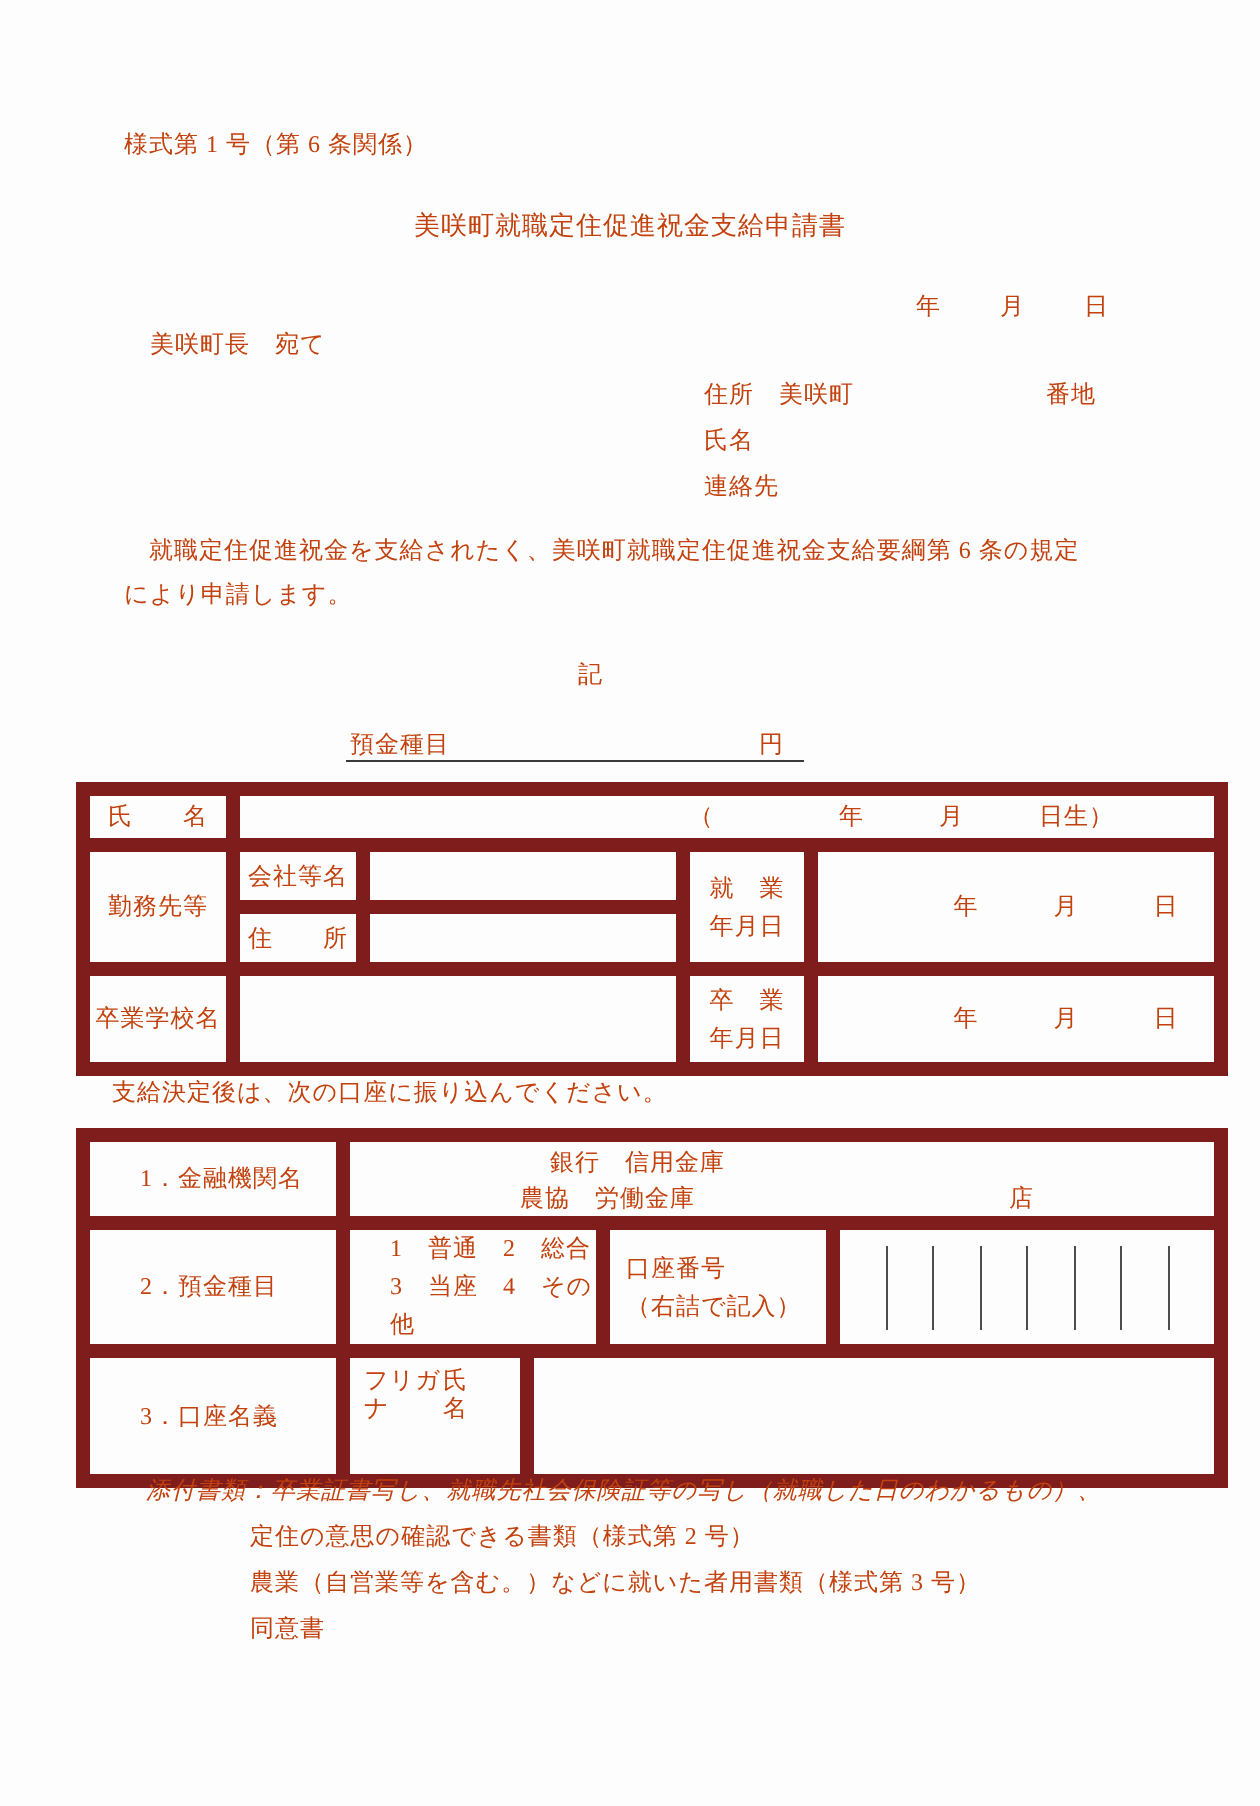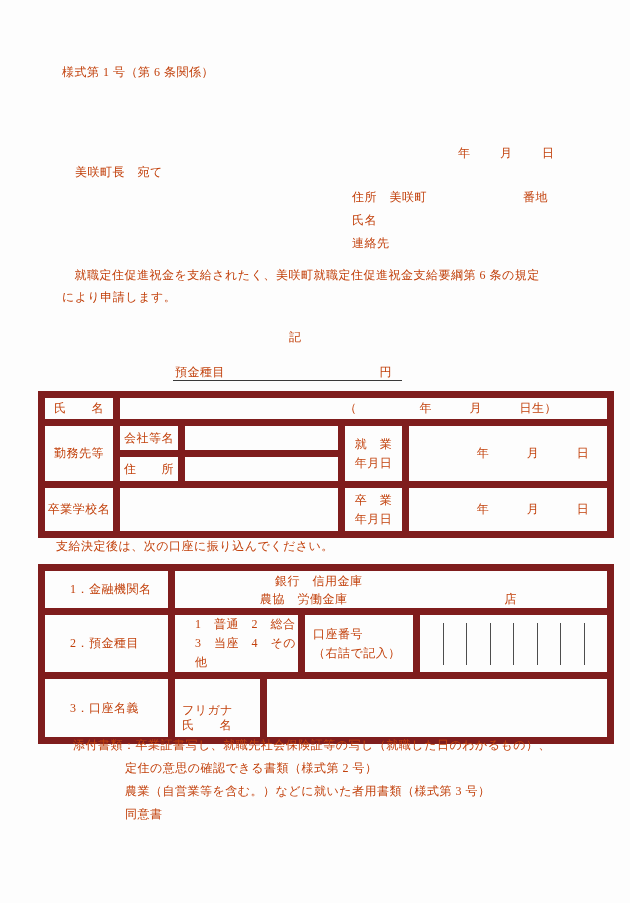--- a/index.html
+++ b/index.html
@@ -36,31 +36,32 @@
   .label-cell { padding-left:25px; }
   .bank-cell { line-height:18px; padding-top:1px; }
   .bank-l1 { padding-left:100px; }
   .bank-l2 { display:flex; justify-content:space-between; padding-left:85px; padding-right:90px; }
   .deposit-cell { line-height:19px; padding-left:20px;font-family:Liberation Serif, serif; }
   .acct-cell { line-height:19px; padding-left:8px; }
   .boxes { display:flex; height:42px; }
   .digit-box { flex:1 1 0; border-left:1px solid #4d4d4d; }
   .digit-box:first-child { border-left:none; }
   .holder-sub {
-    display:flex; flex-direction:column; justify-content:flex-end;
+    display:flex; flex-direction:row; justify-content:flex-end;
     height:58px; box-sizing:border-box; padding:4px 0 5px 7px;
   }
 </style>
 </head>
 <body>
 
 <div class="page">
 
   <div class="abs" style="left:62px; top:65px;">様式第 1 号（第 6 条関係）</div>
 
+  <div class="abs center" style="left:0; top:105px; width:630px; font-size:13px;">美咲町就職定住促進祝金支給申請書</div>
 
   <div class="abs" style="left:458px; top:146px; letter-spacing:2px;">年　　月　　日</div>
 
   <div class="abs" style="left:75px; top:165px;">美咲町長　宛て</div>
 
   <div class="abs" style="left:352px; top:190px;">住所　美咲町</div>
   <div class="abs" style="left:523px; top:190px;">番地</div>
   <div class="abs" style="left:352px; top:213px;">氏名</div>
   <div class="abs" style="left:352px; top:236px;">連絡先</div>
 
@@ -163,18 +164,18 @@
         <div class="holder-sub">
           <div>フリガナ</div>
           <div>氏　　名</div>
         </div>
       </td>
       <td colspan="3"></td>
     </tr>
   </tbody>
     </table>
 
-  <div class="abs" style="left:73px; top:738px;">添付書類：卒業証書写し、就職先社会保険証等の写し（就職した日のわかるもの）、</div>
+  <div class="abs" style="left:73px; top:738px;font-style:italic;">添付書類：卒業証書写し、就職先社会保険証等の写し（就職した日のわかるもの）、</div>
   <div class="abs" style="left:125px; top:761px;">定住の意思の確認できる書類（様式第 2 号）</div>
   <div class="abs" style="left:125px; top:784px;">農業（自営業等を含む。）などに就いた者用書類（様式第 3 号）</div>
   <div class="abs" style="left:125px; top:807px;">同意書</div>
 
 </div>
 
 </body></html>

